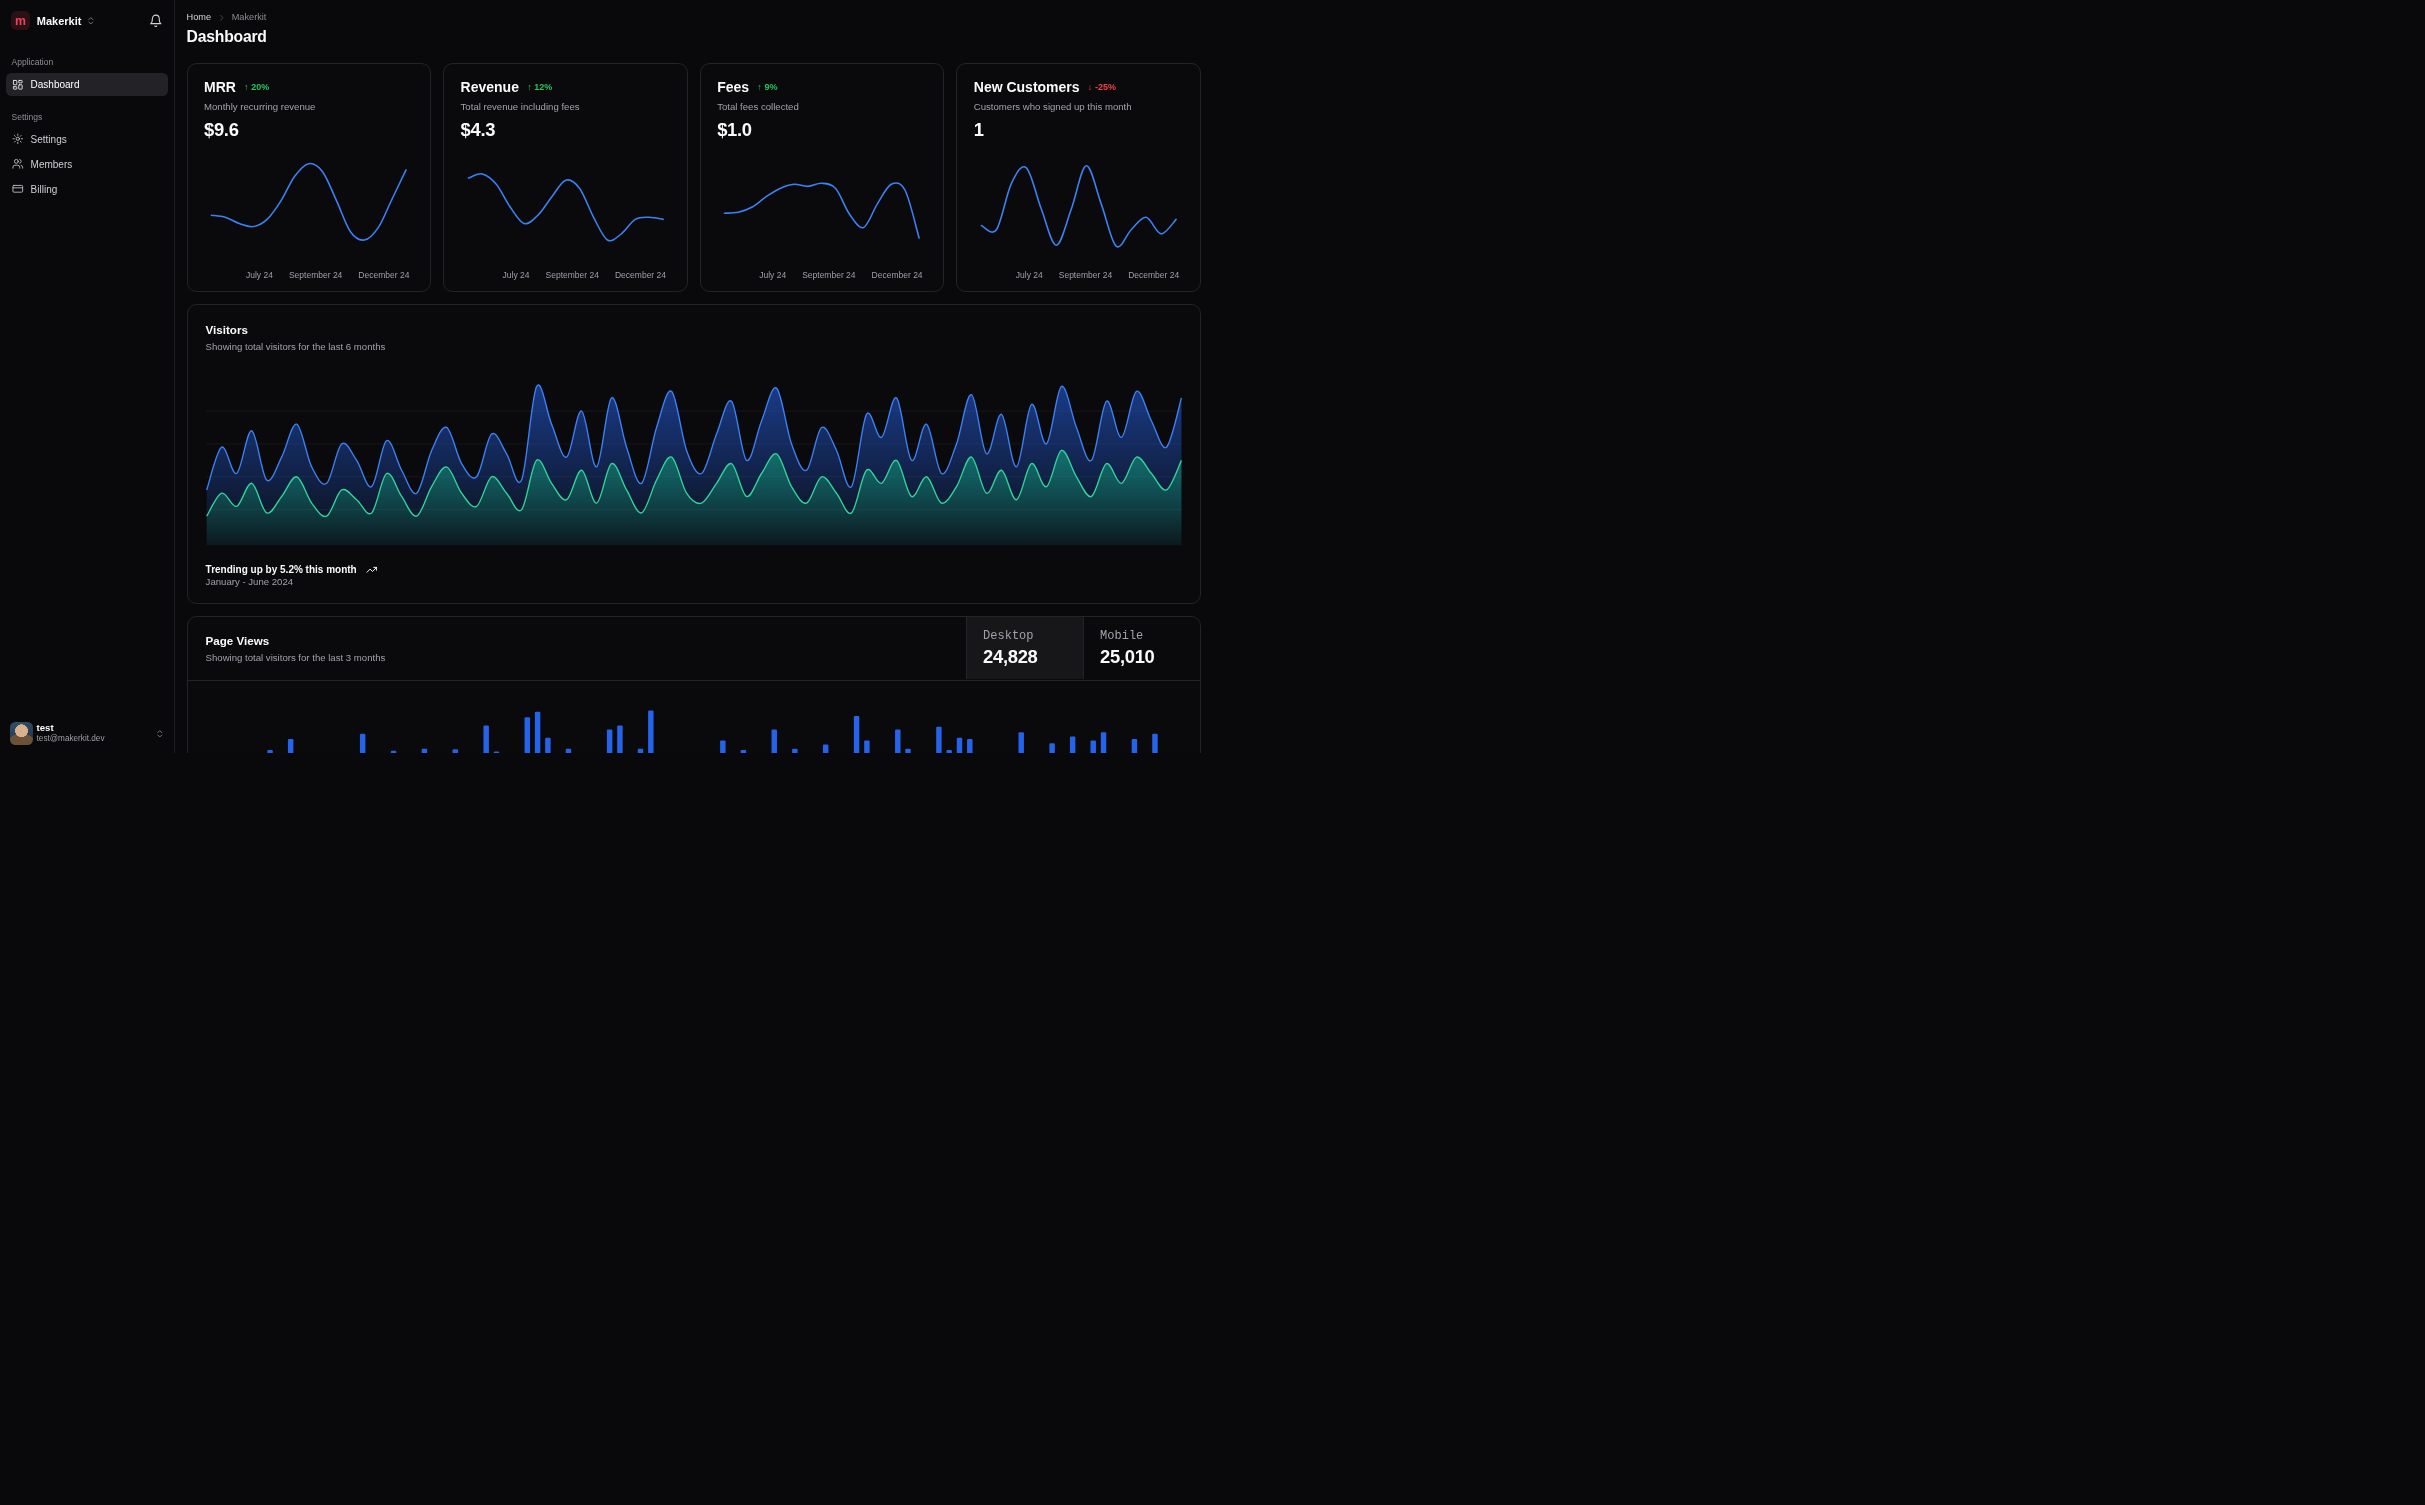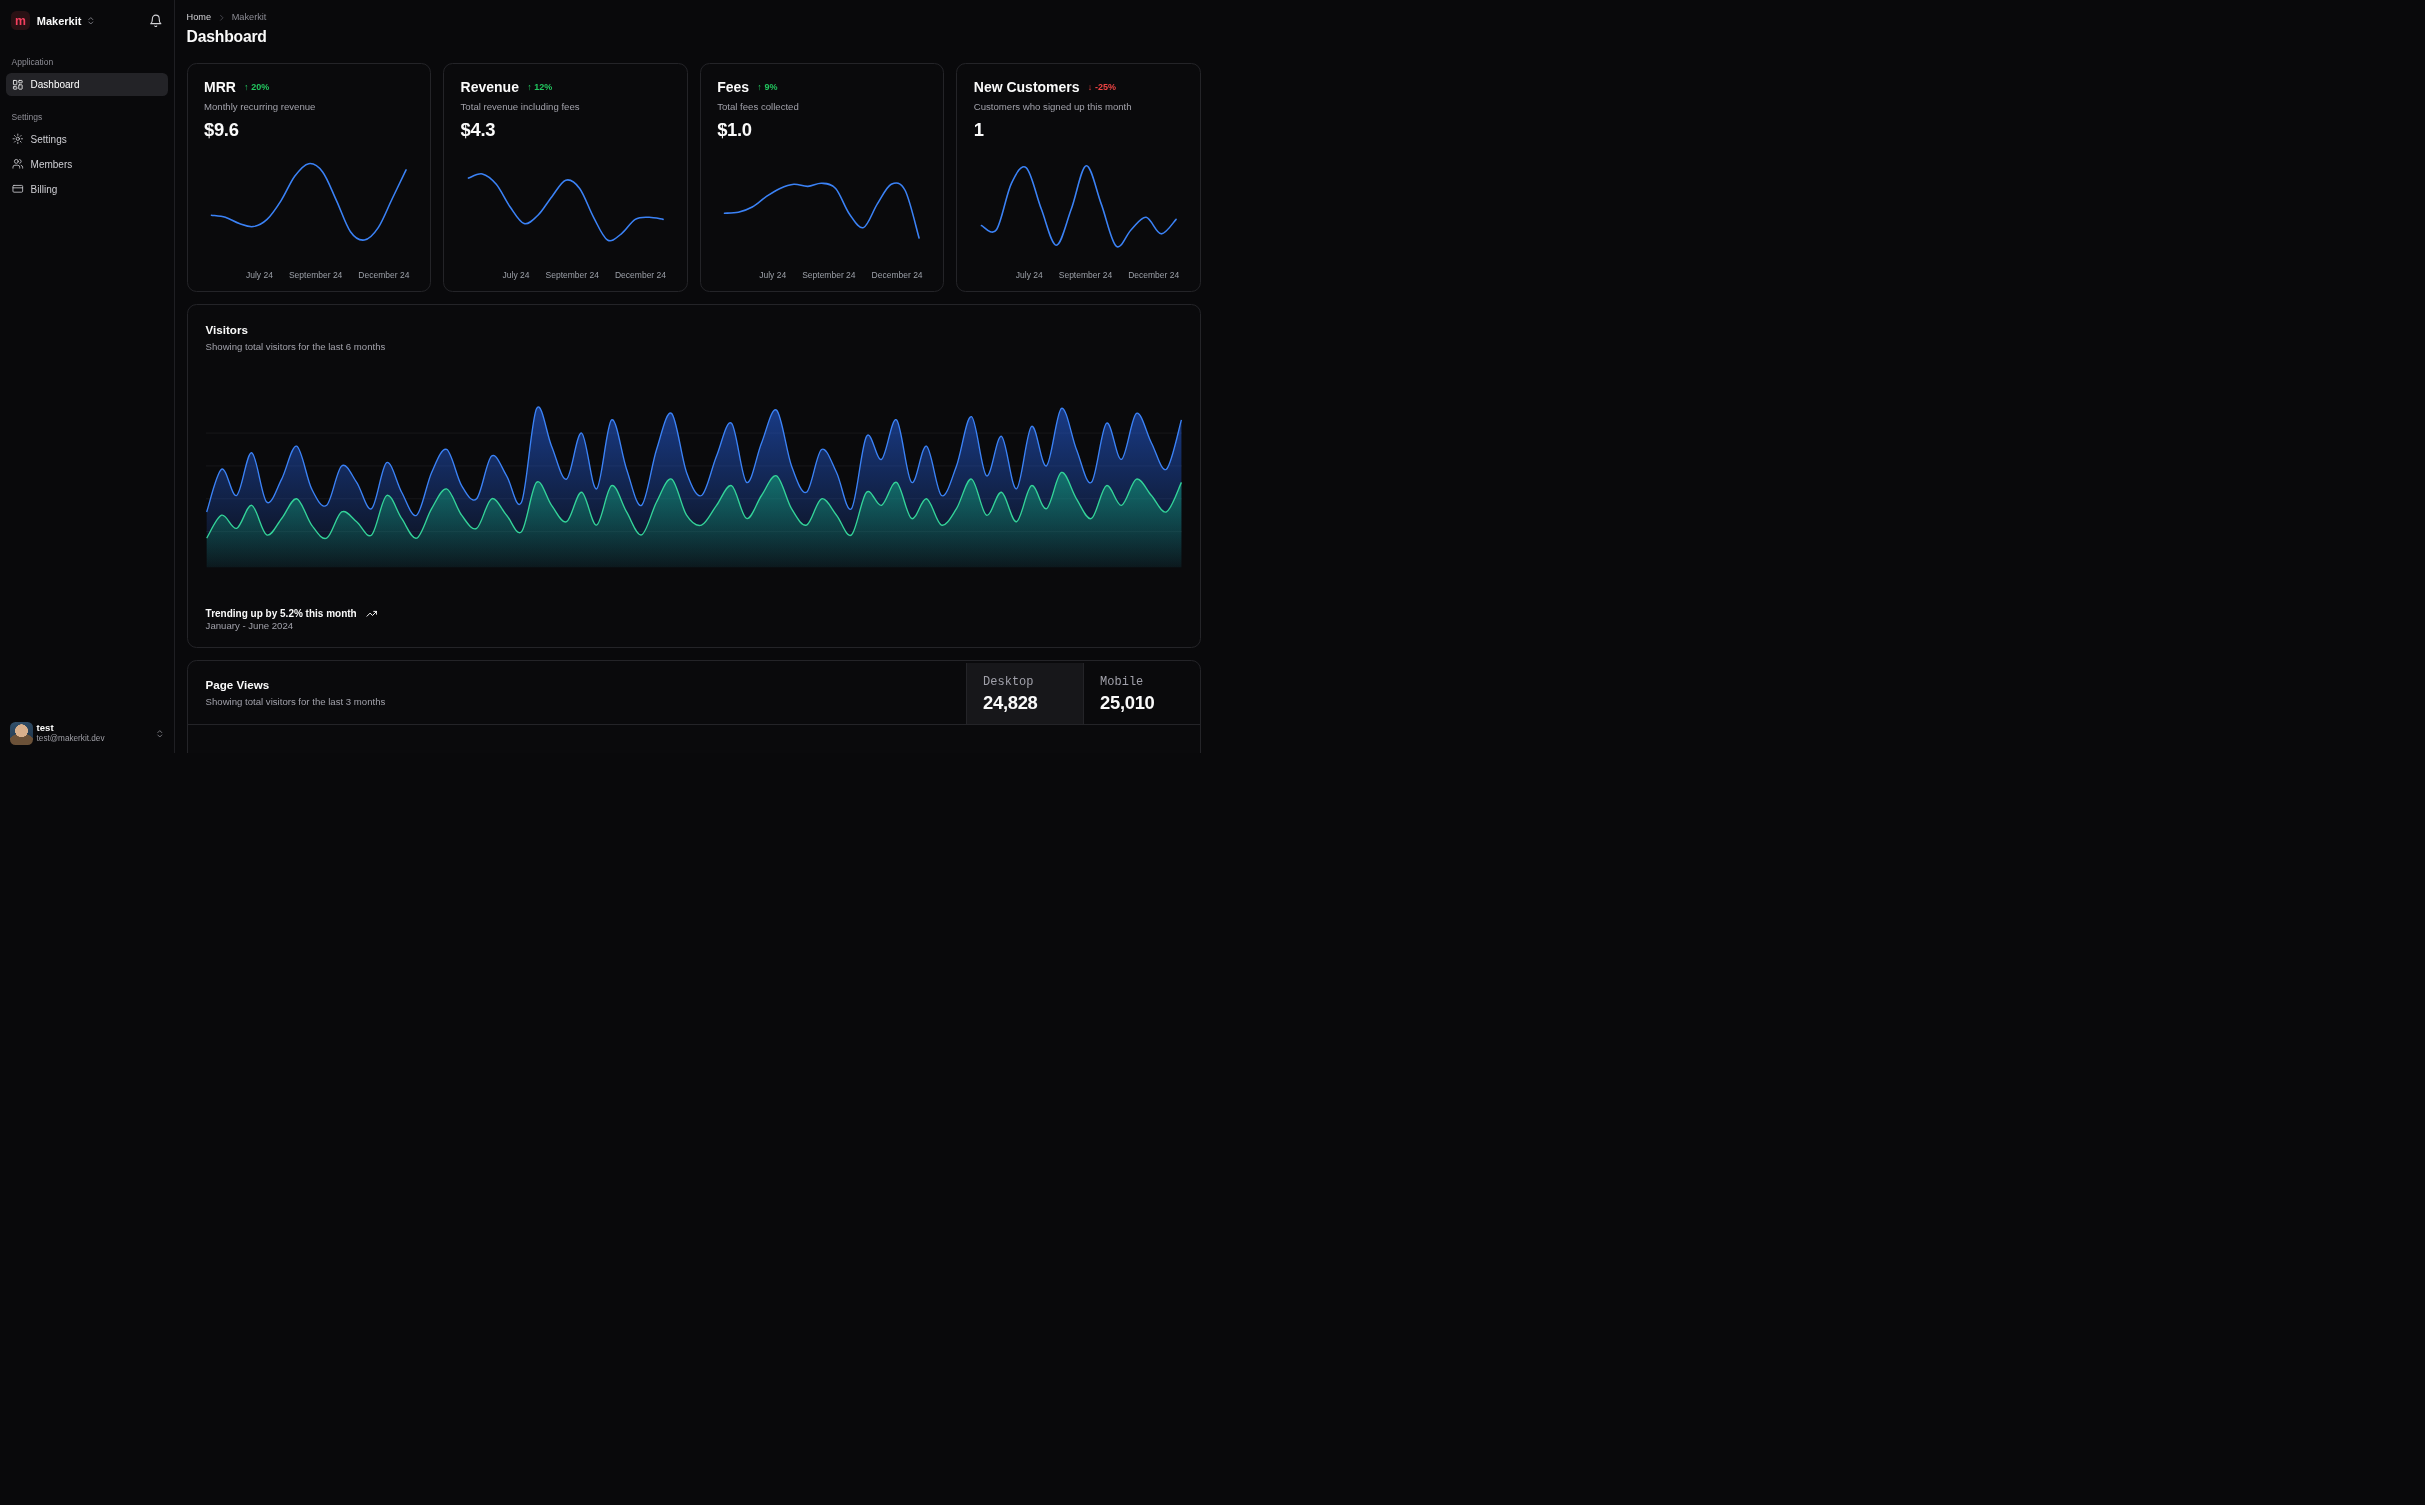--- a/index.html
+++ b/index.html
@@ -61,30 +61,30 @@
   .stat-head { display:flex; align-items:center; gap:8.2px; }
   .stat-title { font-size:14px; font-weight:700; }
   .change-badge { font-size:9px; display:flex; align-items:center; gap:2.7px; font-weight:600; }
   .change-badge.up { color:#22c55e; }
   .change-badge.down { color:#ef4444; }
   .stat-sub { font-size:9.6px; color:#a1a1aa; margin-top:6.1px; }
   .stat-value { font-size:18.4px; font-weight:700; margin-top:7.5px; letter-spacing:-0.3px; }
   .spark { flex:1; width:100%; margin-top:9.6px; min-height:0; }
   .x-labels { display:flex; justify-content:space-between; padding:1.4px 4.1px 0 42px; font-size:8.5px; color:#9ca0a8; }
   
-  .visitors-card { margin-top:12.3px; height:344px; padding:18px 18px 16.4px; display:flex; flex-direction:column; }
+  .visitors-card { margin-top:12.3px; height:300px; padding:18px 18px 16.4px; display:flex; flex-direction:column; }
   .card-title { font-size:11.6px; font-weight:700; }
   .card-sub { font-size:9.6px; color:#a1a1aa; margin-top:4.8px; }
   .visitors-chart { flex:1; width:100%; margin-top:20.5px; min-height:0; }
   .trend-line { display:flex; align-items:center; gap:9px; font-size:10px; font-weight:700; margin-top:16.4px; }
   .trend-line svg { width:11.6px; height:11.6px; fill:none; stroke:#fafafa; stroke-width:2; stroke-linecap:round; stroke-linejoin:round; }
   .trend-sub { font-size:9.6px; color:#a1a1aa; margin-top:0; }
   
   .pv-card { margin-top:12.3px; height:409px; overflow:hidden; padding:0; }
-  .pv-header { display:flex; align-items:flex-end; border-bottom:0.7px solid #242428; }
+  .pv-header { display:flex; align-items:flex-start; border-bottom:0.7px solid #242428; }
   .pv-titles { padding:17px 18px; flex:1; }
   .pv-stat {
     width:117px; padding:11.6px 16.4px 10.2px; border-left:0.7px solid #242428;
     display:flex; flex-direction:column; justify-content:center; cursor:pointer;
   }
   .pv-stat.active { background:#17171a; }
   .pv-stat-label { font-size:12px; color:#a1a1aa;font-family:Liberation Mono, monospace; }
   .pv-stat-value { font-size:18.4px; font-weight:700; letter-spacing:-0.3px; margin-top:3.4px; }
   .pv-chart { height:76px; position:relative; }
   .pv-chart svg { position:absolute; left:0; bottom:0; width:100%; height:76px; display:block; }

